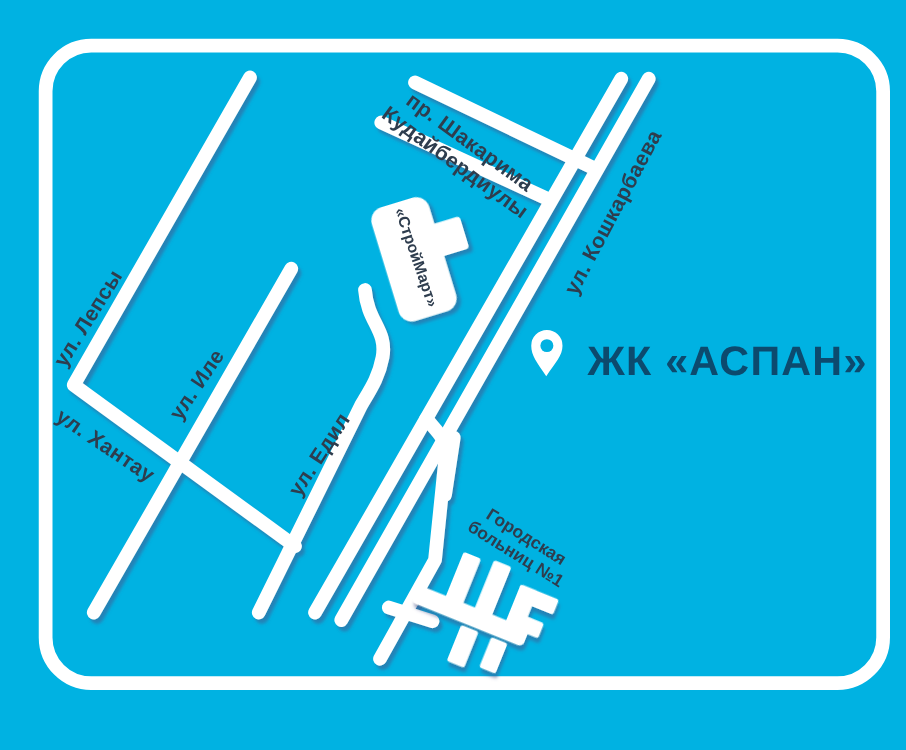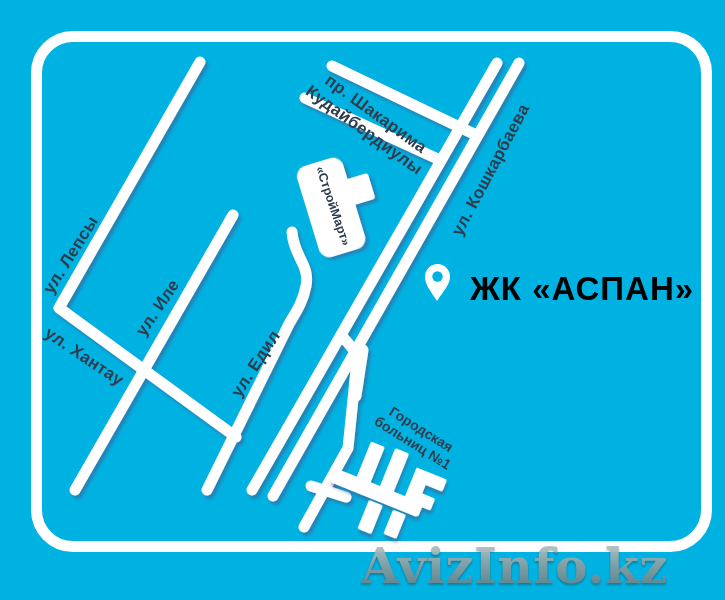--- a/index.html
+++ b/index.html
@@ -20,21 +20,21 @@
     transform:translate(-50%,-50%) rotate(var(--r));
     letter-spacing:.3px;
   }
   .street-label .ln{display:block;text-align:center;line-height:1.15;}
   .place-label{
     position:absolute;z-index:3;color:#2e3d4e;font-weight:bold;white-space:nowrap;
     transform:translate(-50%,-50%) rotate(var(--r));
   }
   .complex-title{
     position:absolute;left:470px;top:270px;z-index:4;
-    color:#000000;font-weight:bold;font-size:33px;letter-spacing:1px;white-space:nowrap;
+    color:#0c4a6e;font-weight:bold;font-size:33px;letter-spacing:1px;white-space:nowrap;
   }
   .watermark{
     position:absolute;left:361px;top:537px;z-index:6;
     font-family:"DejaVu Serif",serif;font-weight:bold;font-size:49px;letter-spacing:.5px;
     background:linear-gradient(180deg,#c2cdd0 0%,#8da2a6 45%,#5b747a 100%);
     -webkit-background-clip:text;background-clip:text;color:transparent;
     filter:drop-shadow(0 2px 1px rgba(25,40,45,.4));
     opacity:.93;white-space:nowrap;
   }
 </style>
@@ -104,15 +104,14 @@
 
   <div class="place-label" style="left:333px;top:206px;--r:71deg;font-size:12.5px;">«СтройМарт»</div>
 
   <div class="place-label" style="left:417px;top:436px;--r:32deg;font-size:14px;">
     <span class="ln" style="display:block;text-align:center;line-height:1.15;">Городская</span>
     <span class="ln" style="display:block;text-align:center;line-height:1.15;">больниц №1</span>
   </div>
 
   <div class="complex-title">ЖК «АСПАН»</div>
 
-  <div class="watermark">AvizInfo.kz</div>
 
 </div>
 
 </body></html>

